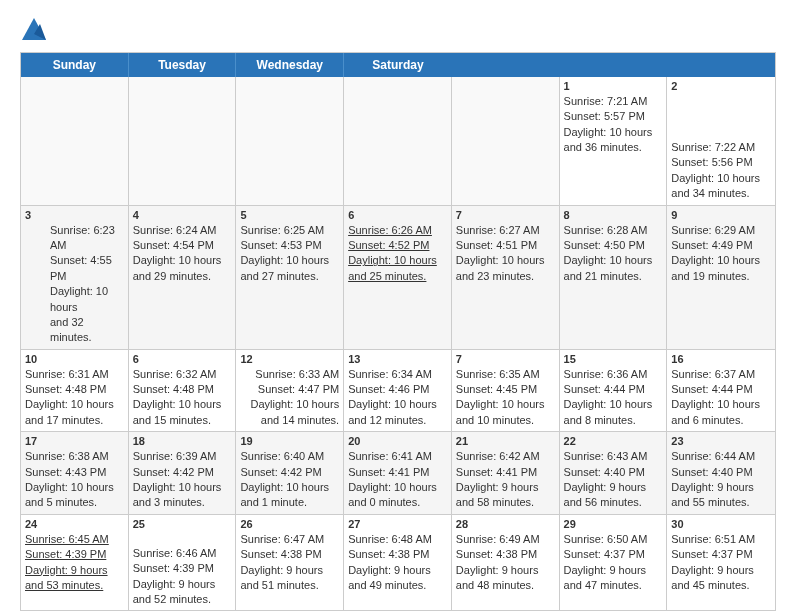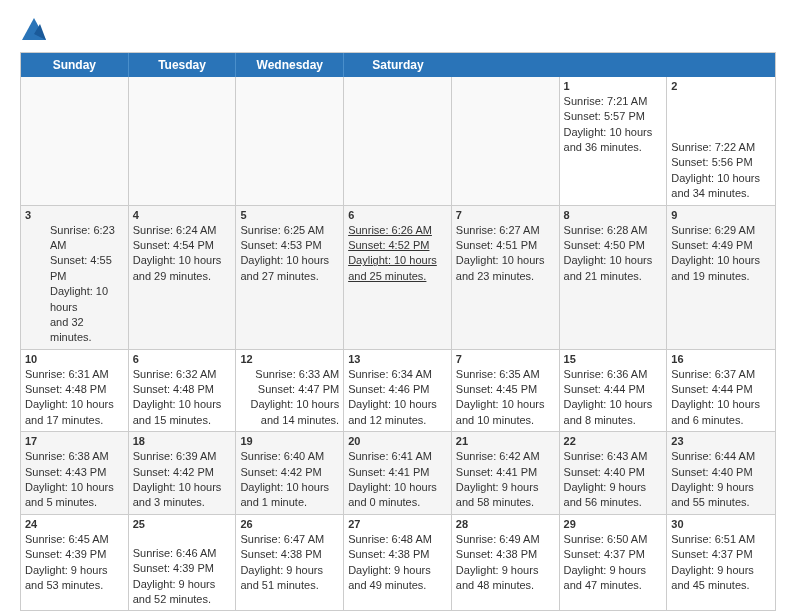--- a/index.html
+++ b/index.html
@@ -311,21 +311,21 @@
             <span class="day-num">23</span>
             <div class="day-info" style="white-space: pre-line;">Sunrise: 6:44 AM
 Sunset: 4:40 PM
 Daylight: 9 hours
 and 55 minutes.</div>
           </div>
         </div>
         <div class="cal-row">
           <div class="cal-cell">
             <span class="day-num">24</span>
-            <div class="day-info" style="white-space: pre-line;">Sunrise: 6:45 AM
+            <div class="day-info" style="white-space: pre-line; text-decoration: underline;">Sunrise: 6:45 AM
 Sunset: 4:39 PM
 Daylight: 9 hours
 and 53 minutes.</div>
           </div>
           <div class="cal-cell">
             <span class="day-num">25</span>
             <div class="day-info" style="white-space: pre-line; margin-top: 16px;">Sunrise: 6:46 AM
 Sunset: 4:39 PM
 Daylight: 9 hours
 and 52 minutes.</div>

